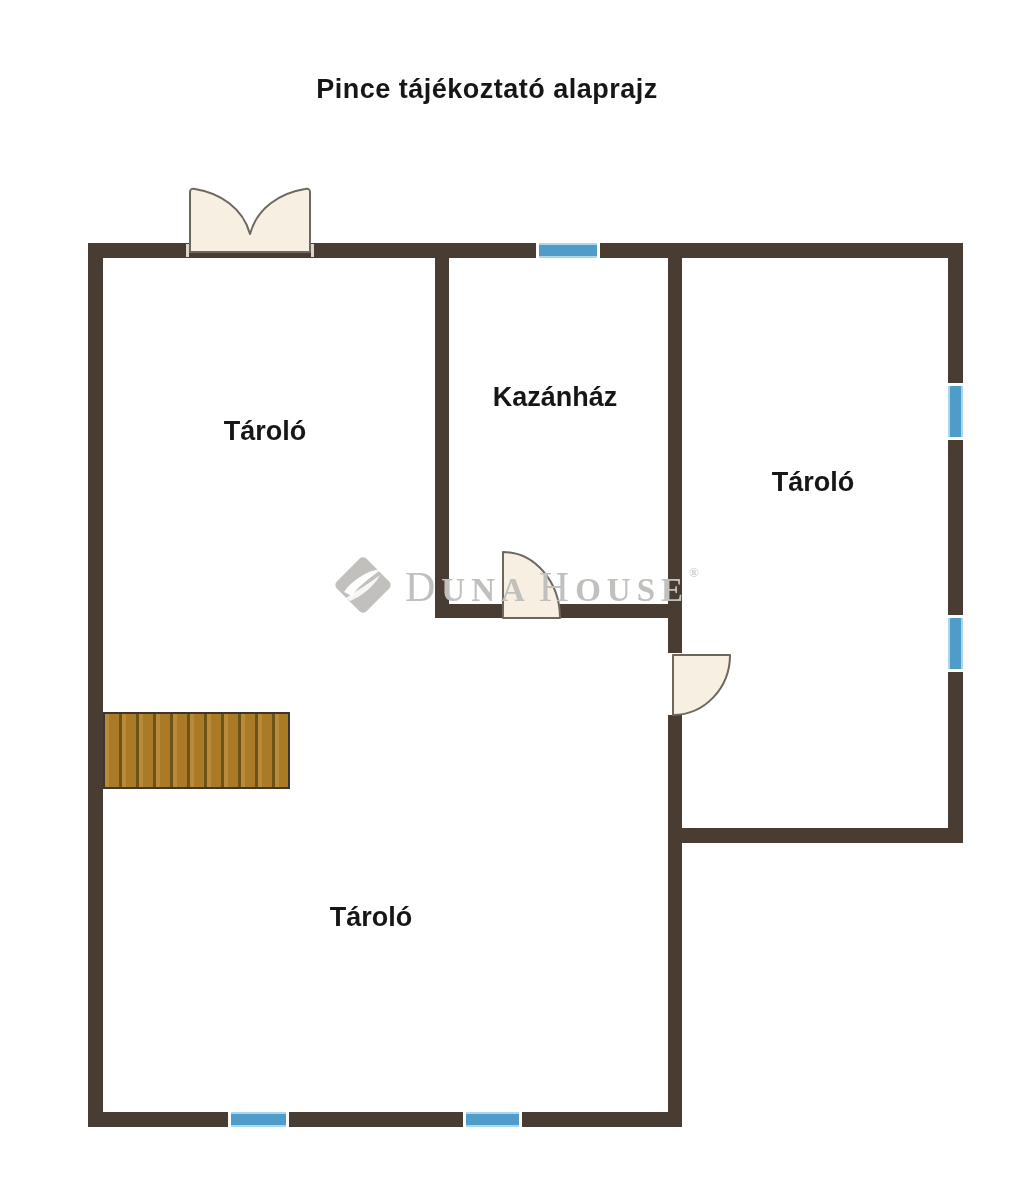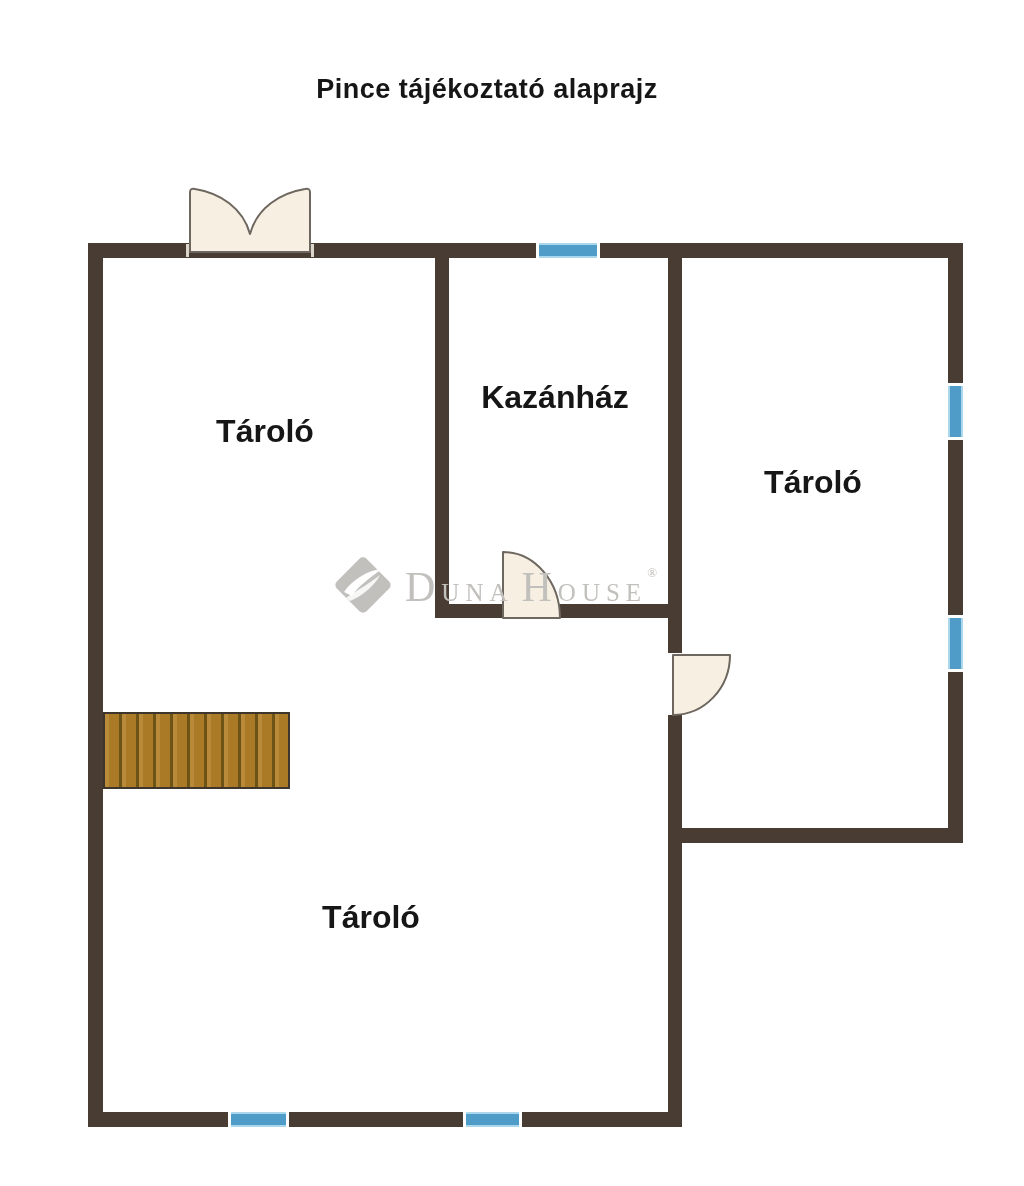--- a/index.html
+++ b/index.html
@@ -51,35 +51,35 @@
     position:absolute;left:103px;top:712px;width:187px;height:77px;
     box-sizing:border-box;border:2px solid var(--stairs-border);
     background:repeating-linear-gradient(to right,
       var(--stairs-wood-light) 0 4px,
       var(--stairs-wood) 4px 14px,
       var(--stairs-divider) 14px 17px);
     z-index:3;
   }
   .room-label{
     position:absolute;transform:translate(-50%,-50%);
-    font-size:32px;font-weight:700;color:var(--text);
+    font-size:27px;font-weight:700;color:var(--text);
     white-space:nowrap;z-index:4;
   }
   .watermark{
     position:absolute;left:330px;top:551px;height:72px;
     display:flex;align-items:center;gap:9px;z-index:5;
   }
   .wm-text{
     display:flex;align-items:baseline;
     font-family:"Liberation Serif", serif;
     color:var(--watermark-gray);
     letter-spacing:6px;line-height:1;
   }
   .wm-big{font-size:42px;}
-  .wm-small{font-size:25px;}
+  .wm-small{font-size:33px;font-weight:bold;}
   .wm-gap{width:8px;}
   .wm-reg{font-size:13px;letter-spacing:0;transform:translateY(-24px);}
 </style>
 </head>
 <body>
 
 <div class="canvas">
 
   <div class="title">Pince tájékoztató alaprajz</div>
 

